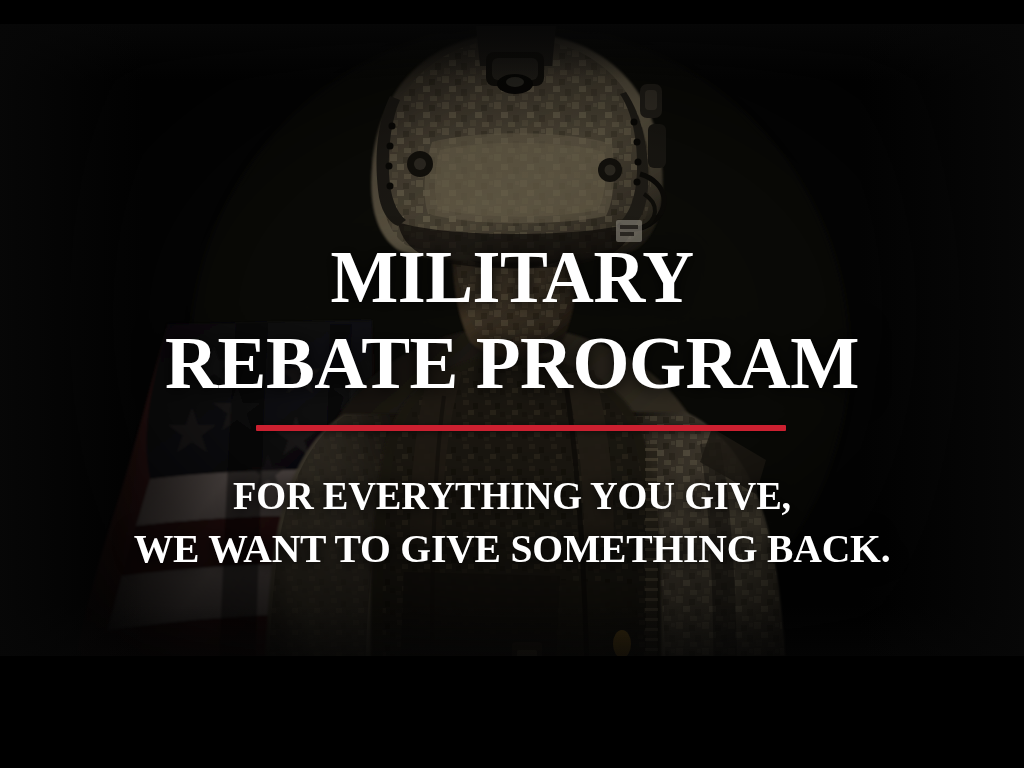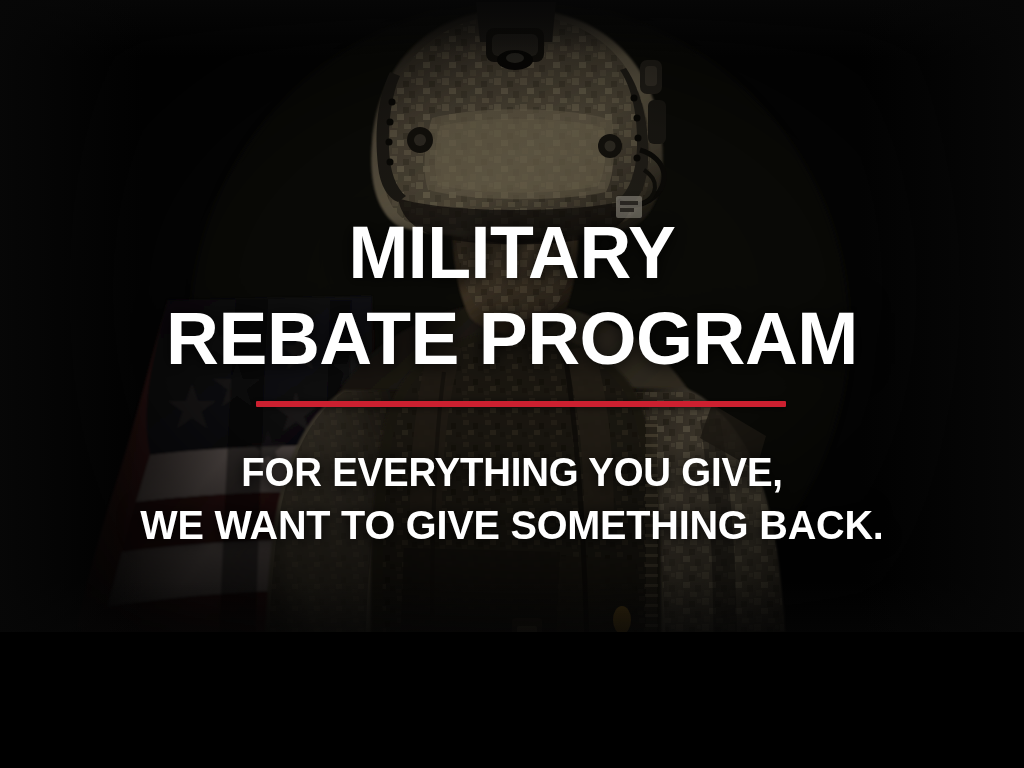--- a/index.html
+++ b/index.html
@@ -6,22 +6,23 @@
     margin: 0;
     padding: 0;
     background: #000;
   }
   #poster {
     position: relative;
     width: 1024px;
     height: 632px;
     overflow: hidden;
     background: #070707;
-    font-family: Liberation Sans, sans-serif;
+    font-family: Liberation Serif, serif;
     user-select: none;
+    margin-top: 24px;
   }
 
   
   #art {
     position: absolute;
     inset: 0;
     width: 1024px;
     height: 768px;
     display: block;
   }

